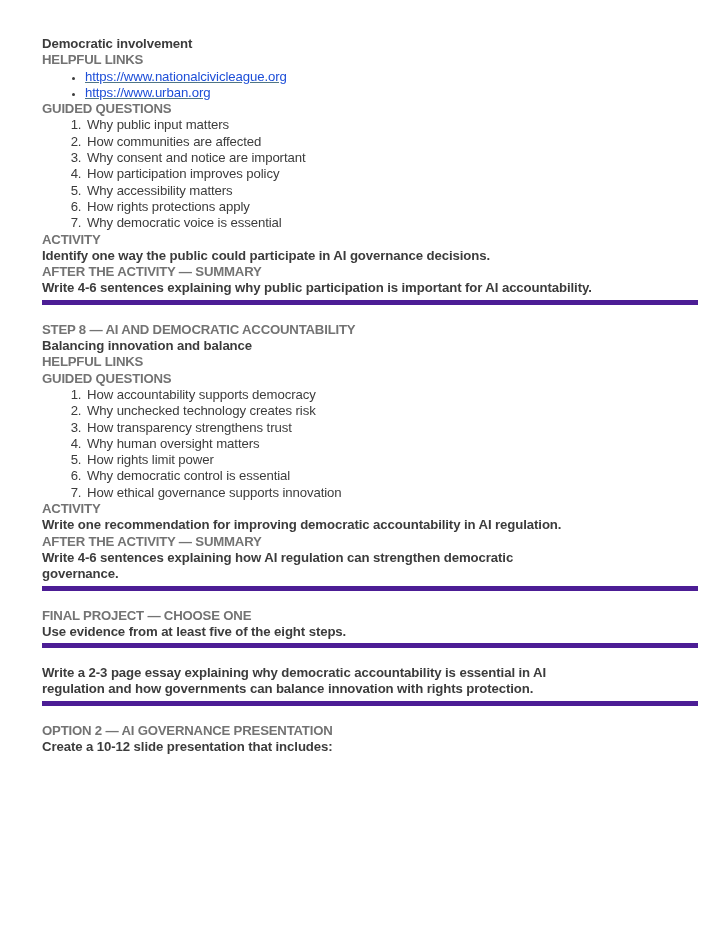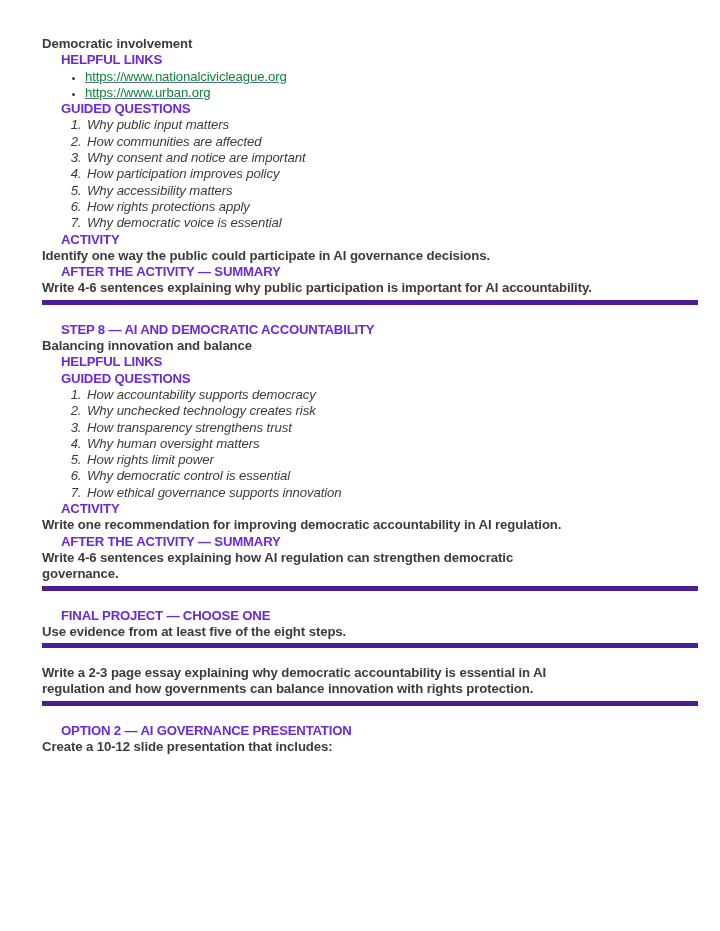--- a/index.html
+++ b/index.html
@@ -14,38 +14,37 @@
   .page {
     position: absolute;
     top: 36px; left: 42px; right: 22px;
     font-size: 13.2px;
     line-height: 16.3px;
     letter-spacing: -0.1px;
   }
   p { white-space: pre-wrap; font-weight: bold; }
   .h {
     font-weight: bold;
-    color: #6d28d9;
+    color: #737373;
     letter-spacing: -0.2px;
-    margin-left: 19px;
   }
   .sec { margin-top: 17px; }
   .ruled {
     border-bottom: 5px solid #4c1d95;
     padding-bottom: 3px;
   }
   ul, ol {
     list-style-position: outside;
     padding-left: 43px;
   }
-  ol li { padding-left: 2px; font-style: italic; }
+  ol li { padding-left: 2px; }
   ul { list-style-type: disc; }
   ul li::marker { font-size: 11px; color: #3c3c3c; }
   a.link {
-    color: #15803d;
+    color: #1d4ed8;
     text-decoration: underline;
     text-decoration-color: #4f7585;
   }
 </style>
 </head>
 <body>
 
 <div class="page">
 
   <section>

